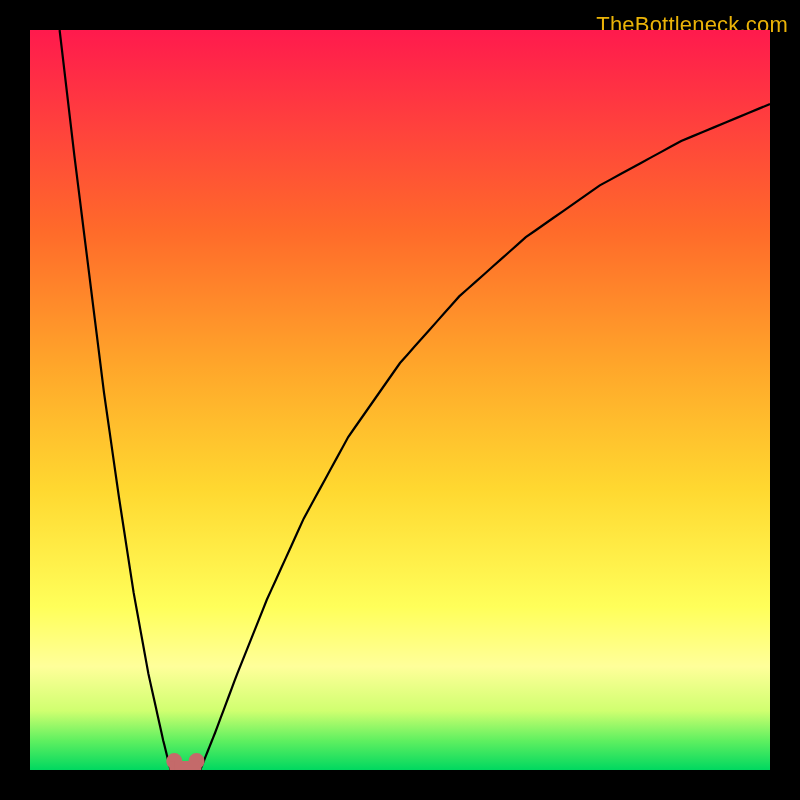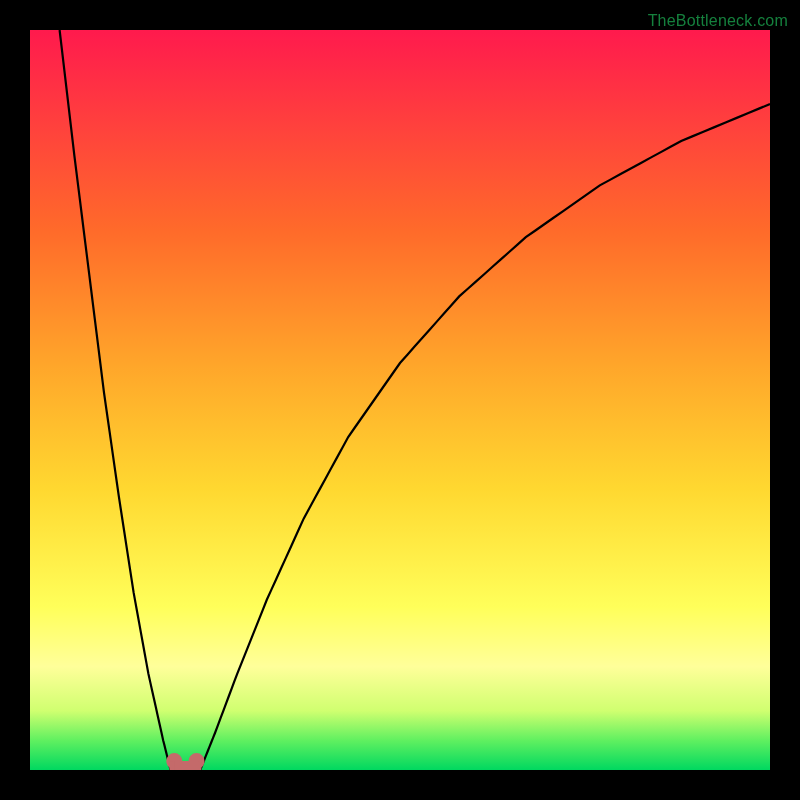--- a/index.html
+++ b/index.html
@@ -33,22 +33,22 @@
       #ffff9a 86%,
       #d0ff70 92%,
       #60f060 96%,
       #00d860 100%
     );
   }
   .watermark {
     position: absolute;
     top: 12px;
     right: 12px;
-    color: #15803d;
-    font-size: 16px;
+    color: #eab308;
+    font-size: 22px;
     letter-spacing: 0.2px;
     font-weight: 400;
   }
   svg.curve {
     position: absolute;
     left: 0; top: 0;
     width: 740px; height: 740px;
   }
   .dot {
     fill: #c46a6a;

